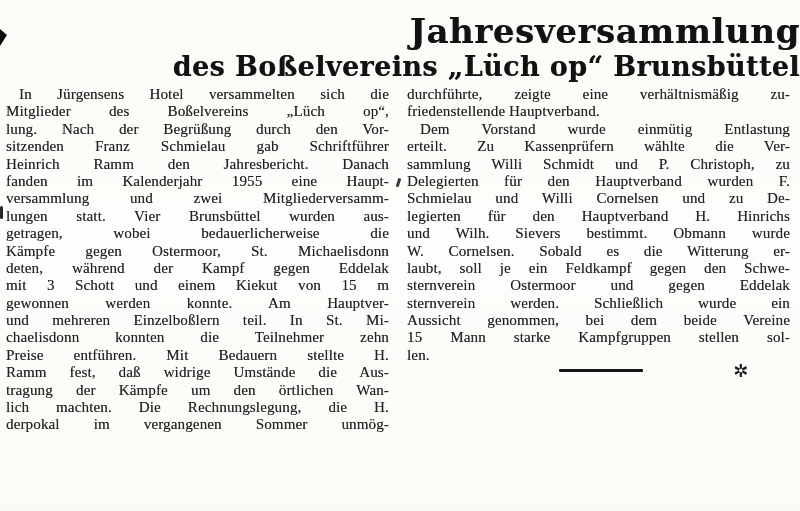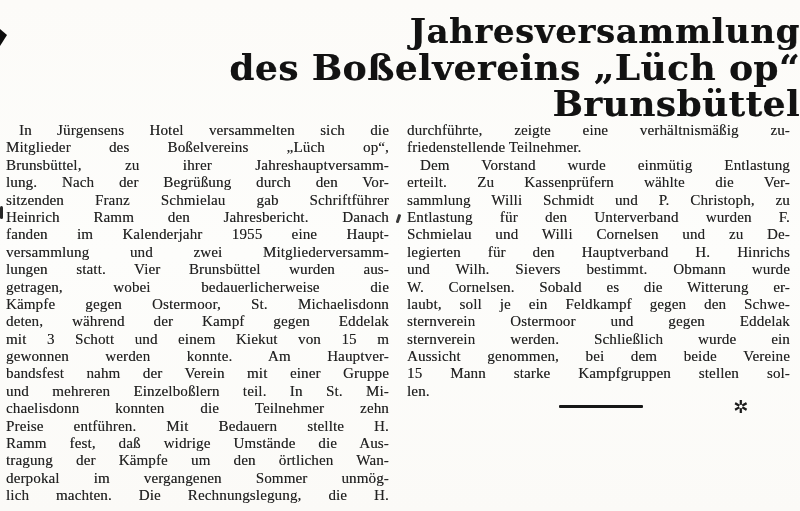--- a/index.html
+++ b/index.html
@@ -19,21 +19,21 @@
   
   .headline {
     text-align: right;
     font-family: "DejaVu Serif", serif;
     font-weight: bold;
     color: #121212;
     padding-top: 14px;
     text-shadow: 0.3px 0.3px 0.4px rgba(10,10,10,0.55);
   }
   .hl-line1 { font-size: 34px; line-height: 35px; letter-spacing: 0.6px; }
-  .hl-line2 { font-size: 36px; line-height: 36px; letter-spacing: 0.4px; }
+  .hl-line2 { font-size: 27px; line-height: 36px; letter-spacing: 0.4px; }
   
   .article-body {
     display: flex;
     gap: 18px;
     padding: 0 10px 0 6px;
     margin-top: 1px;
     --lh: 17.4px;
     font-size: 15px;
     letter-spacing: 0.15px;
     color: #222;
@@ -97,51 +97,49 @@
   <div class="headline">
     <div class="hl-line1">Jahresversammlung</div>
     <div class="hl-line2">des Boßelvereins „Lüch op“ Brunsbüttel</div>
   </div>
 
   <div class="article-body">
     <div class="col">
       <div class="lines">
           <div class="line indent">In Jürgensens Hotel versammelten sich die</div>
           <div class="line">Mitglieder des Boßelvereins „Lüch op“,</div>
-          <div class="line">Brunsbüttel, zu ihrer Jahreshauptversamm-</div>
           <div class="line">lung. Nach der Begrüßung durch den Vor-</div>
           <div class="line">sitzenden Franz Schmielau gab Schriftführer</div>
           <div class="line">Heinrich Ramm den Jahresbericht. Danach</div>
           <div class="line">fanden im Kalenderjahr 1955 eine Haupt-</div>
           <div class="line">versammlung und zwei Mitgliederversamm-</div>
           <div class="line">lungen statt. Vier Brunsbüttel wurden aus-</div>
           <div class="line">getragen, wobei bedauerlicherweise die</div>
           <div class="line">Kämpfe gegen Ostermoor, St. Michaelisdonn</div>
           <div class="line">deten, während der Kampf gegen Eddelak</div>
           <div class="line">mit 3 Schott und einem Kiekut von 15 m</div>
           <div class="line">gewonnen werden konnte. Am Hauptver-</div>
-          <div class="line">bandsfest nahm der Verein mit einer Gruppe</div>
           <div class="line">und mehreren Einzelboßlern teil. In St. Mi-</div>
           <div class="line">chaelisdonn konnten die Teilnehmer zehn</div>
           <div class="line">Preise entführen. Mit Bedauern stellte H.</div>
           <div class="line">Ramm fest, daß widrige Umstände die Aus-</div>
           <div class="line">tragung der Kämpfe um den örtlichen Wan-</div>
+          <div class="line">lich machten. Die Rechnungslegung, die H.</div>
           <div class="line">derpokal im vergangenen Sommer unmög-</div>
-          <div class="line">lich machten. Die Rechnungslegung, die H.</div>
         </div>
     </div>
     <div class="col">
       <div class="tick-artifact"></div>
       <div class="lines">
           <div class="line">durchführte, zeigte eine verhältnismäßig zu-</div>
-          <div class="line no-just">friedenstellende Teilnehmer.</div>
+          <div class="line no-just">friedenstellende Hauptverband.</div>
           <div class="line indent">Dem Vorstand wurde einmütig Entlastung</div>
           <div class="line">erteilt. Zu Kassenprüfern wählte die Ver-</div>
           <div class="line">sammlung Willi Schmidt und P. Christoph, zu</div>
-          <div class="line">Entlastung für den Unterverband wurden F.</div>
+          <div class="line">Delegierten für den Hauptverband wurden F.</div>
           <div class="line">Schmielau und Willi Cornelsen und zu De-</div>
           <div class="line">legierten für den Hauptverband H. Hinrichs</div>
           <div class="line">und Wilh. Sievers bestimmt. Obmann wurde</div>
           <div class="line">W. Cornelsen. Sobald es die Witterung er-</div>
           <div class="line">laubt, soll je ein Feldkampf gegen den Schwe-</div>
           <div class="line">sternverein Ostermoor und gegen Eddelak</div>
           <div class="line">sternverein werden. Schließlich wurde ein</div>
           <div class="line">Aussicht genommen, bei dem beide Vereine</div>
           <div class="line">15 Mann starke Kampfgruppen stellen sol-</div>
           <div class="line no-just">len.</div>

